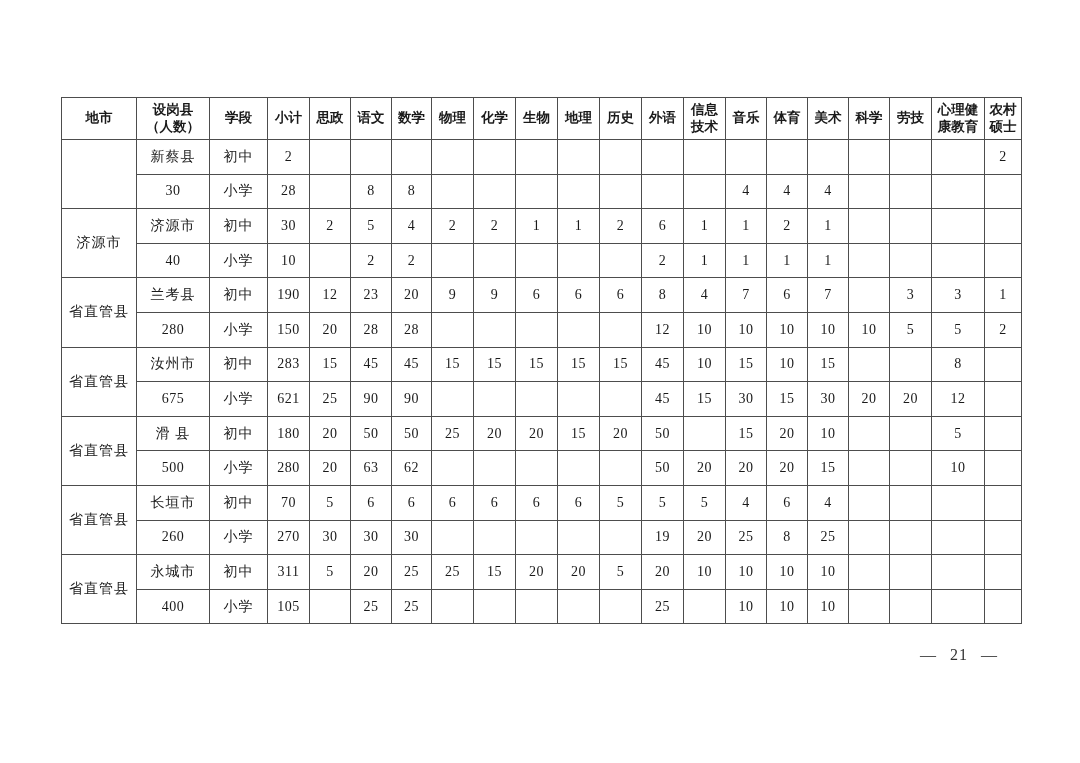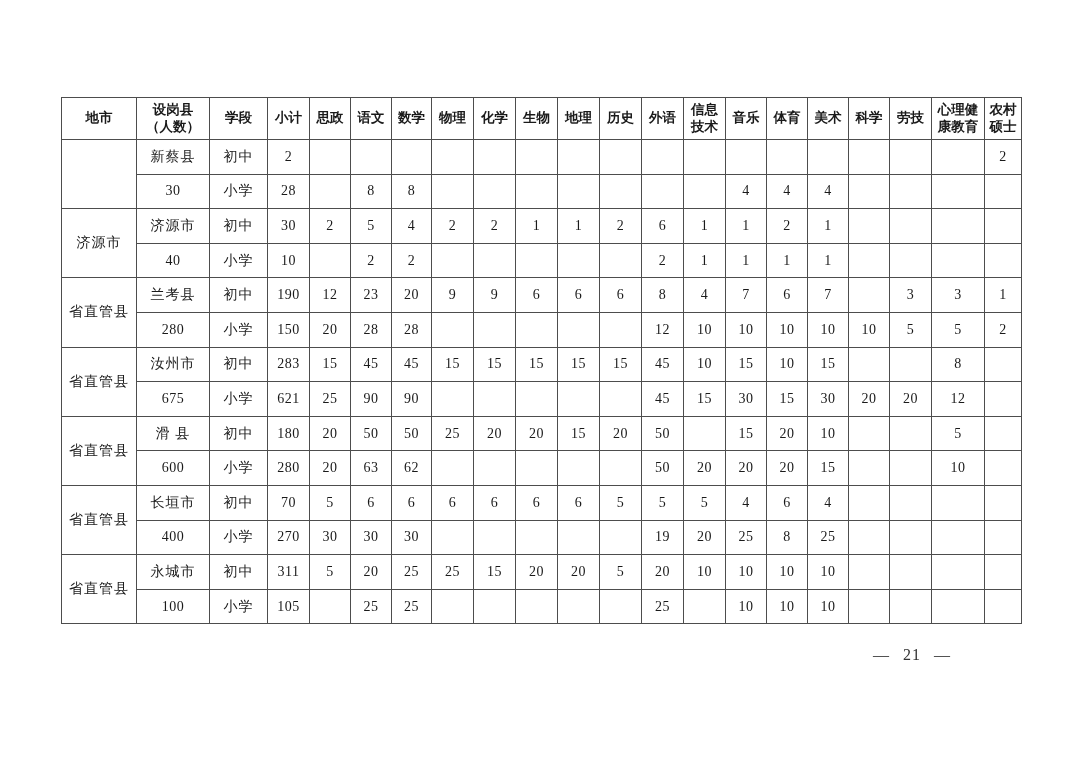--- a/index.html
+++ b/index.html
@@ -42,21 +42,21 @@
     font-size: 14px;
     letter-spacing: 1px;
     padding: 0 1px;
   }
   table.grid tbody td.value-cell,
   table.grid tbody td.count-cell {
     letter-spacing: 0.5px;
   }
   .page-number {
     position: absolute;
-    left: 873px;
+    left: 920px;
     top: 646px;
     font-size: 16px;
     color: #333333;
     letter-spacing: 1px;
     word-spacing: 8px;
     font-family: "Liberation Serif", "DejaVu Serif", serif;
   }
 </style>
 </head>
 <body>
@@ -314,21 +314,21 @@
           <td class="value-cell"></td>
           <td class="value-cell">15</td>
           <td class="value-cell">20</td>
           <td class="value-cell">10</td>
           <td class="value-cell"></td>
           <td class="value-cell"></td>
           <td class="value-cell">5</td>
           <td class="value-cell"></td>
         </tr>
         <tr>
-          <td class="count-cell">600</td>
+          <td class="count-cell">500</td>
           <td class="stage-cell">小学</td>
           <td class="value-cell">280</td>
           <td class="value-cell">20</td>
           <td class="value-cell">63</td>
           <td class="value-cell">62</td>
           <td class="value-cell"></td>
           <td class="value-cell"></td>
           <td class="value-cell"></td>
           <td class="value-cell"></td>
           <td class="value-cell"></td>
@@ -359,21 +359,21 @@
           <td class="value-cell">5</td>
           <td class="value-cell">4</td>
           <td class="value-cell">6</td>
           <td class="value-cell">4</td>
           <td class="value-cell"></td>
           <td class="value-cell"></td>
           <td class="value-cell"></td>
           <td class="value-cell"></td>
         </tr>
         <tr>
-          <td class="count-cell">400</td>
+          <td class="count-cell">260</td>
           <td class="stage-cell">小学</td>
           <td class="value-cell">270</td>
           <td class="value-cell">30</td>
           <td class="value-cell">30</td>
           <td class="value-cell">30</td>
           <td class="value-cell"></td>
           <td class="value-cell"></td>
           <td class="value-cell"></td>
           <td class="value-cell"></td>
           <td class="value-cell"></td>
@@ -404,21 +404,21 @@
           <td class="value-cell">10</td>
           <td class="value-cell">10</td>
           <td class="value-cell">10</td>
           <td class="value-cell">10</td>
           <td class="value-cell"></td>
           <td class="value-cell"></td>
           <td class="value-cell"></td>
           <td class="value-cell"></td>
         </tr>
         <tr>
-          <td class="count-cell">100</td>
+          <td class="count-cell">400</td>
           <td class="stage-cell">小学</td>
           <td class="value-cell">105</td>
           <td class="value-cell"></td>
           <td class="value-cell">25</td>
           <td class="value-cell">25</td>
           <td class="value-cell"></td>
           <td class="value-cell"></td>
           <td class="value-cell"></td>
           <td class="value-cell"></td>
           <td class="value-cell"></td>

